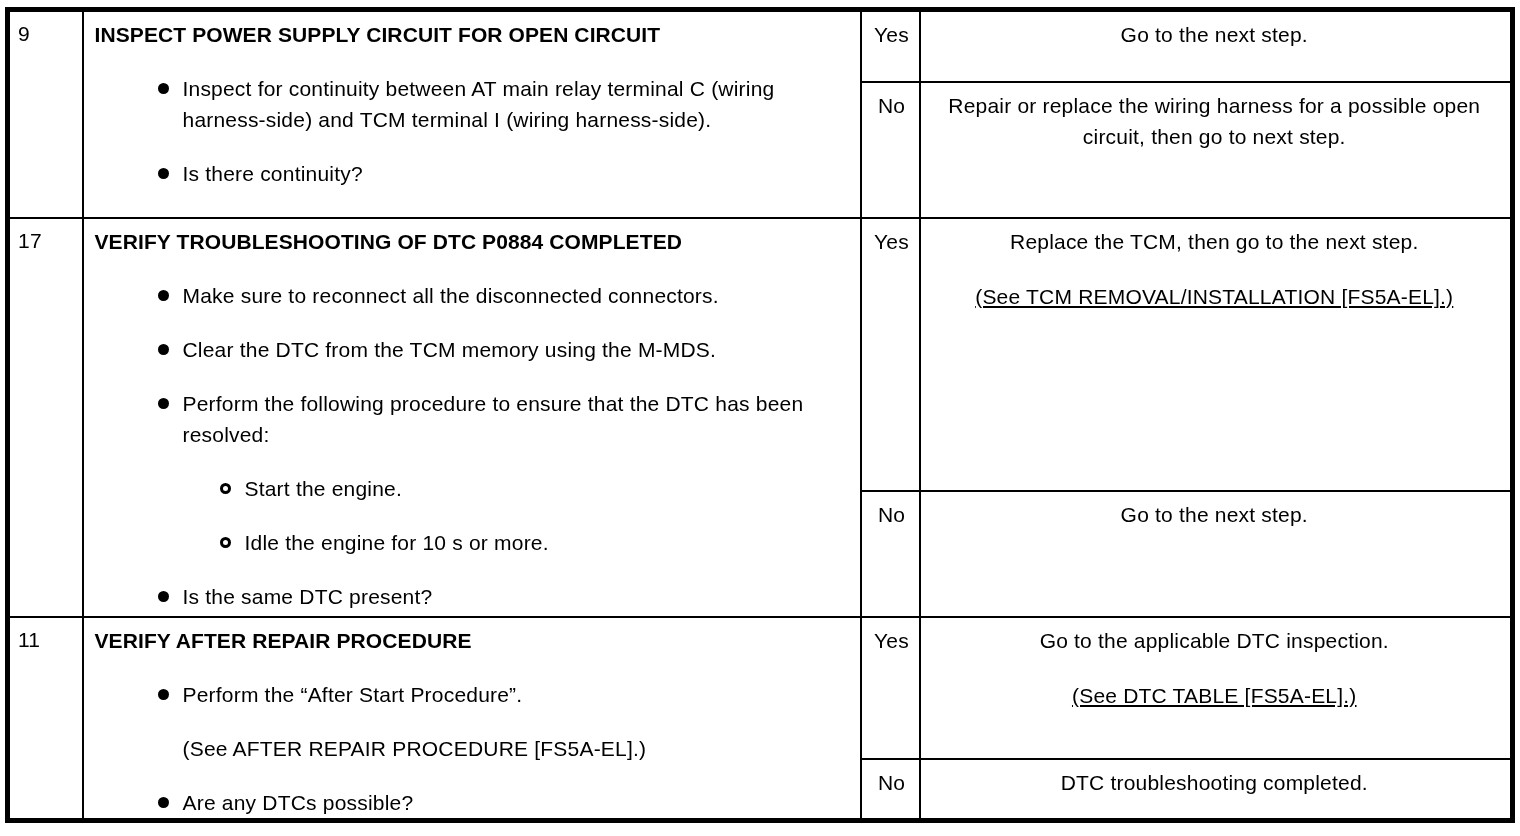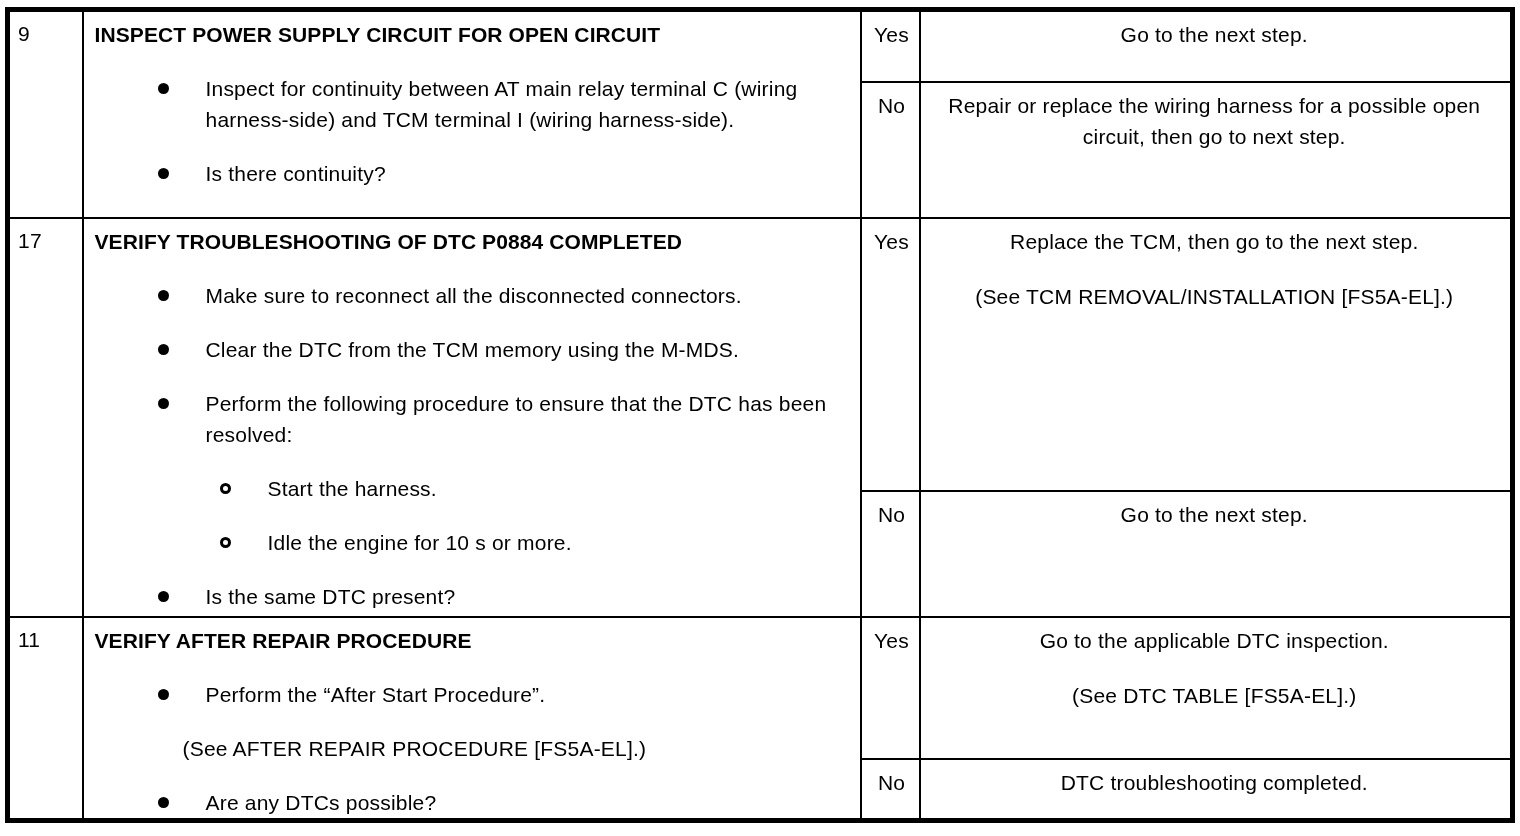--- a/index.html
+++ b/index.html
@@ -42,21 +42,20 @@
   td.desc-cell   { padding: 7px 10px 0 11px; }
   td.yn-cell     { padding: 7px 2px 0 5px; text-align: center; }
   td.action-cell { padding: 7px 10px 0 8px; }
 
   .row-title { font-weight: bold; letter-spacing: 0.1px; }
 
   .items .item {
     display: flex;
     align-items: flex-start;
     margin-top: 23px;
-    gap: 23px;
   }
   .item.lvl1 { padding-left: 63px; }
   .item.lvl2 { padding-left: 125px; }
   .item.lvl0 { padding-left: 88px; }
   .marker {
     flex: 0 0 auto;
     display: inline-block;
     margin-top: 10px;
   }
   .marker.filled {
@@ -68,21 +67,21 @@
   .marker.hollow {
     width: 11px; height: 11px;
     background: transparent;
     border: 3px solid #000000;
     border-radius: 50%;
     margin-right: 14px;
   }
   .item-text { max-width: 625px; }
 
   .action-cell .para { margin: 0; text-align: center; }
-  .action-cell .para + .para { margin-top: 24px; }
+  .action-cell .para + .para { margin-top: 24px; text-decoration: underline; }
 
   
   tr.r9a  td { height: 72px; }
   tr.r9b  td { height: 136px; }
   tr.r10a td { height: 273px; }
   tr.r10b td { height: 126px; }
   tr.r11a td { height: 142px; }
   tr.r11b td { height: 61px; }
 </style>
 </head>
@@ -137,21 +136,21 @@
               <div class="item lvl1">
                 <span class="marker filled"></span>
                 <span class="item-text">Clear the DTC from the TCM memory using the M-MDS.</span>
               </div>
               <div class="item lvl1">
                 <span class="marker filled"></span>
                 <span class="item-text">Perform the following procedure to ensure that the DTC has been resolved:</span>
               </div>
               <div class="item lvl2">
                 <span class="marker hollow"></span>
-                <span class="item-text">Start the harness.</span>
+                <span class="item-text">Start the engine.</span>
               </div>
               <div class="item lvl2">
                 <span class="marker hollow"></span>
                 <span class="item-text">Idle the engine for 10 s or more.</span>
               </div>
               <div class="item lvl1">
                 <span class="marker filled"></span>
                 <span class="item-text">Is the same DTC present?</span>
               </div>
             </div>

